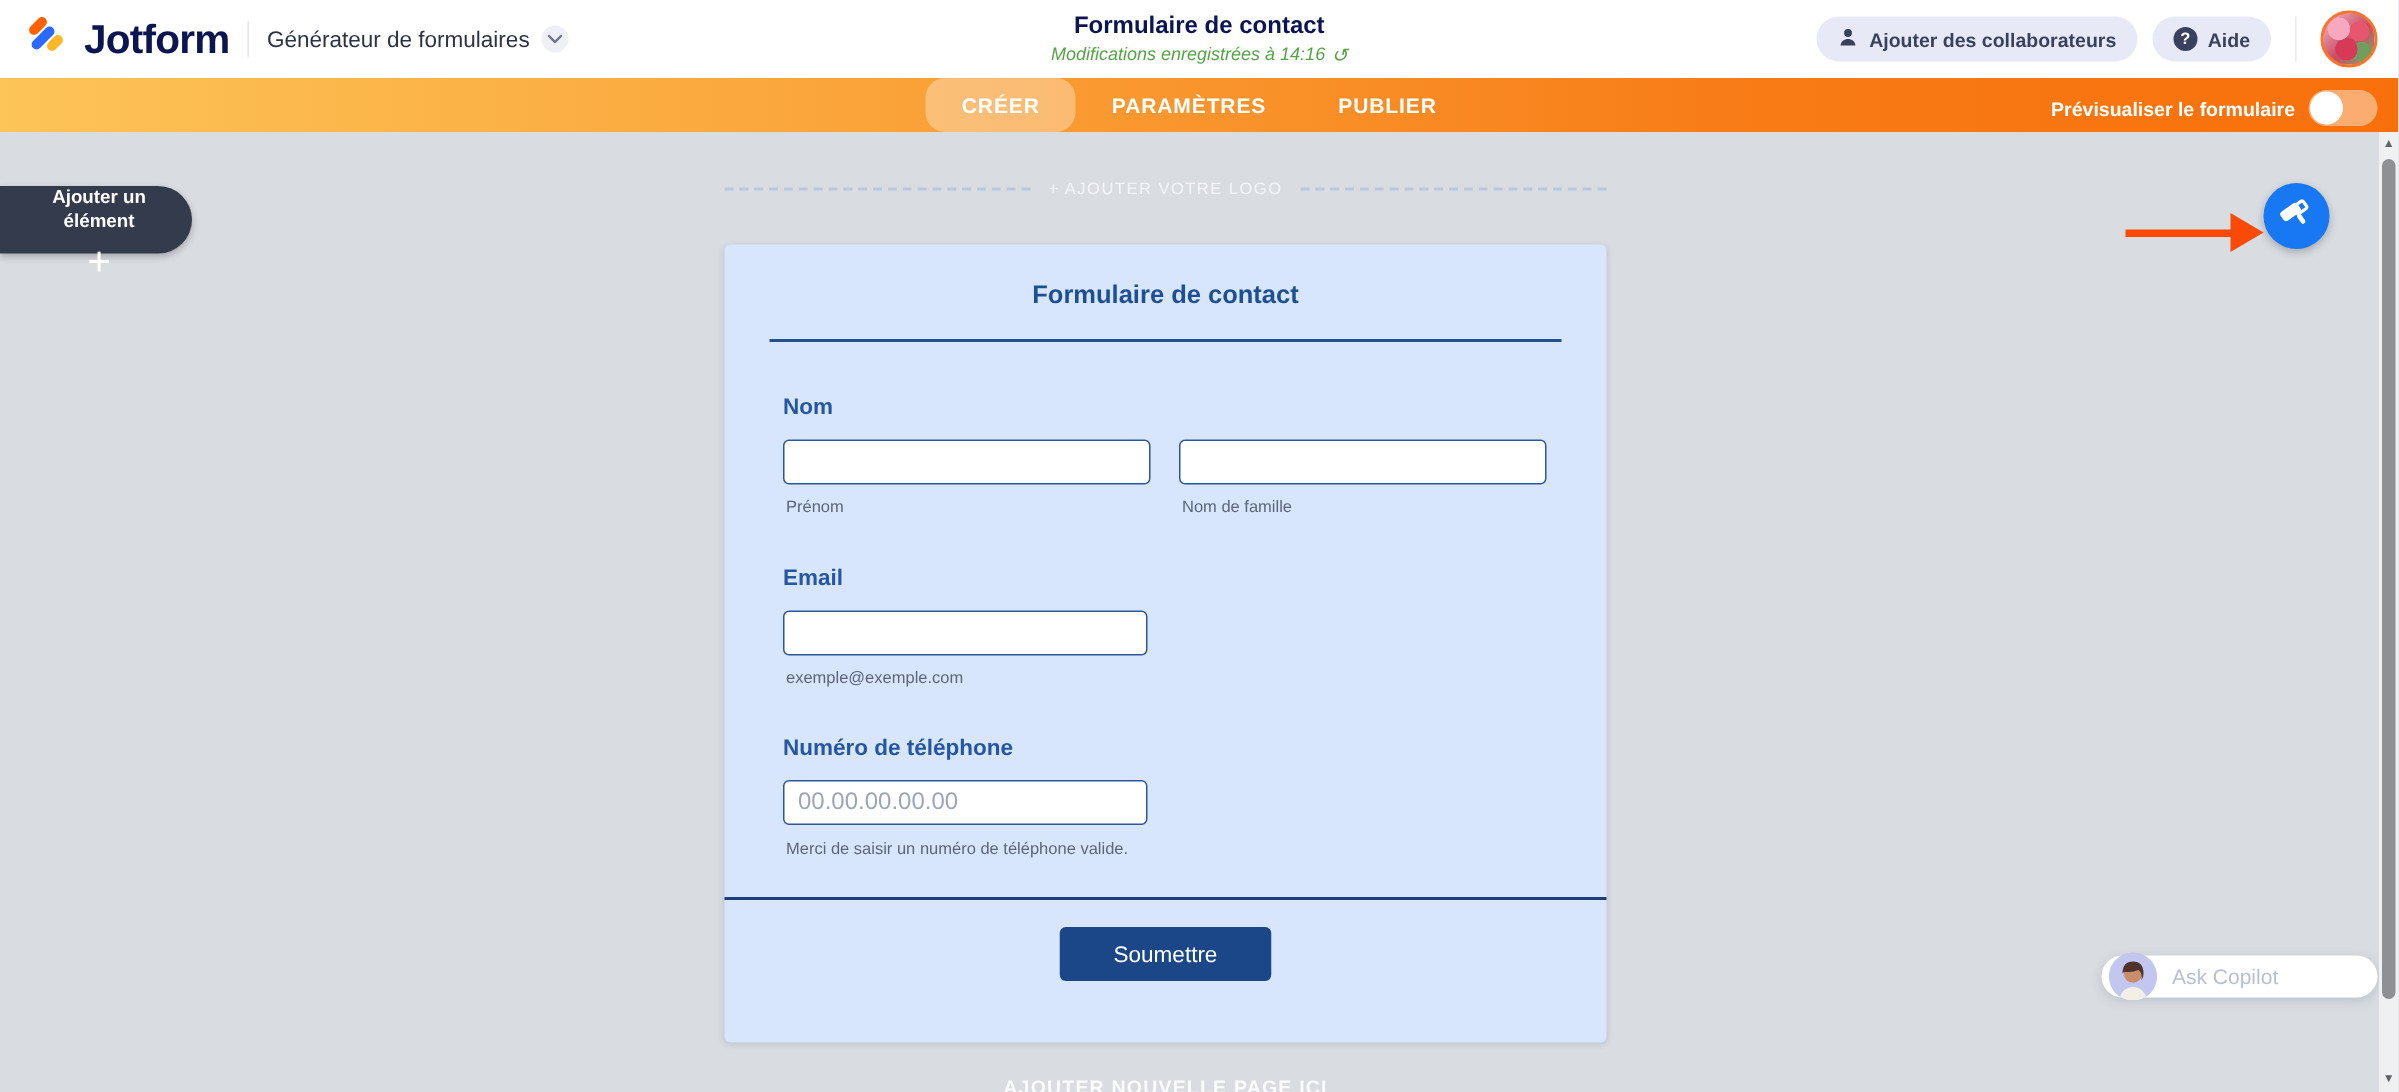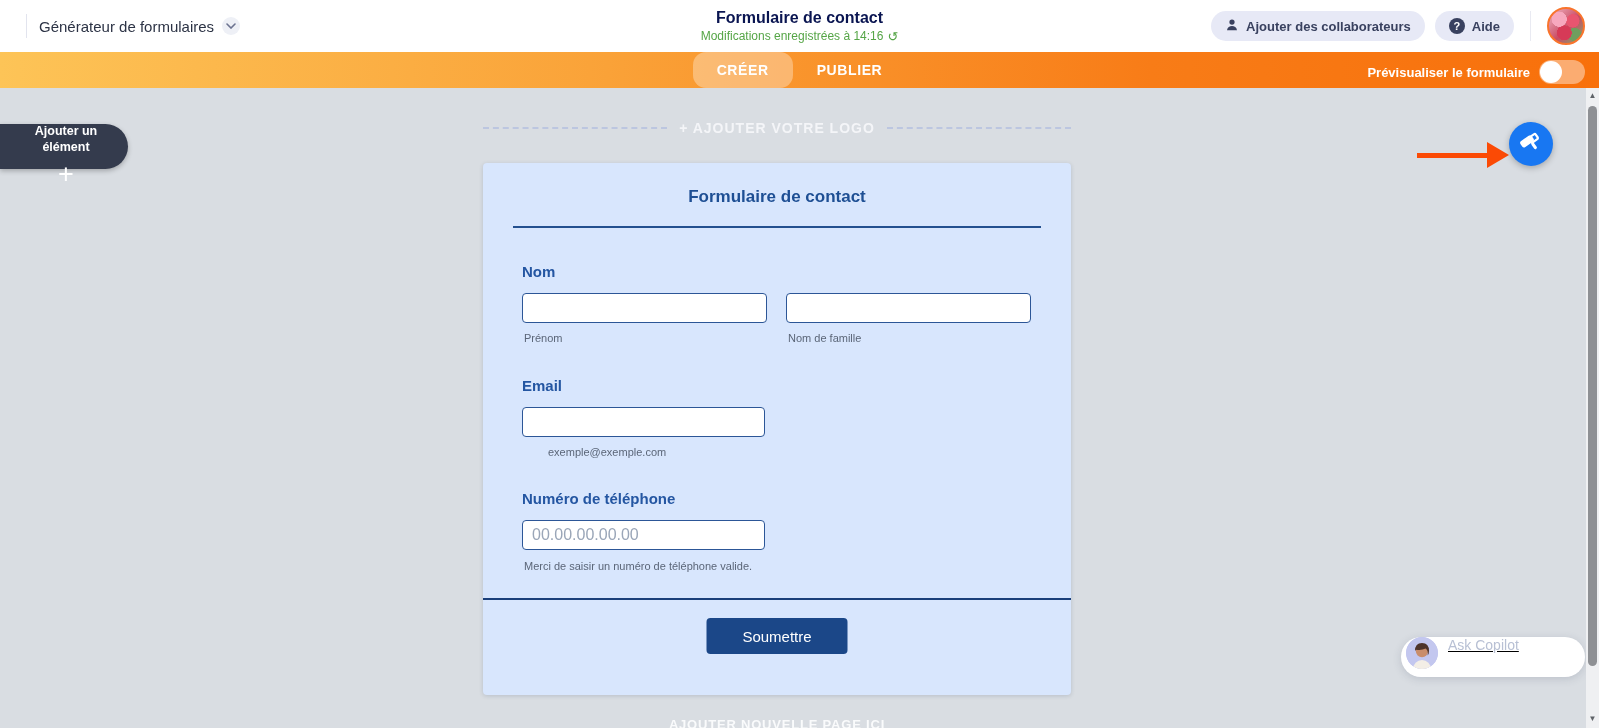--- a/index.html
+++ b/index.html
@@ -10,21 +10,21 @@
   
   .header { position:absolute; top:0; left:0; width:100%; height:52px; background:#ffffff; display:flex; align-items:center; padding:0 14px; z-index:30; }
   .brand { display:flex; align-items:center; gap:10px; }
   .brand-name { font-size:27px; font-weight:bold; color:#0a1551; letter-spacing:-0.5px; }
   .brand-sep { width:1px; height:24px; background:#e2e4ee; margin:0 12px; }
   .product-switch { display:flex; align-items:center; gap:8px; cursor:pointer; }
   .product-name { font-size:15px; color:#2c3345; }
   .chev-circle { width:18px; height:18px; border-radius:50%; background:#eef0f6; display:flex; align-items:center; justify-content:center; }
   .header-center { position:absolute; left:0; right:0; top:0; height:52px; display:flex; flex-direction:column; align-items:center; justify-content:center; pointer-events:none; }
   .form-title { font-size:16px; font-weight:bold; color:#0a1551; }
-  .save-status { font-size:12px; color:#55a546; margin-top:2px; display:flex; align-items:center; gap:4px; }
+  .save-status { font-size:12px; color:#55a546; margin-top:2px; display:flex; align-items:center; gap:4px;font-style:italic; }
   .undo-glyph { font-size:13px; line-height:1; }
   .header-right { margin-left:auto; display:flex; align-items:center; gap:10px; }
   .pill-btn { height:30px; border-radius:15px; background:#e7e9f6; border:none; display:flex; align-items:center; gap:7px; padding:0 14px; font-size:13px; font-weight:bold; color:#39415f; cursor:pointer; font-family:inherit; }
   .help-q { width:16px; height:16px; border-radius:50%; background:#39415f; color:#fff; font-size:11px; font-weight:bold; display:flex; align-items:center; justify-content:center; }
   .header-divider { width:1px; height:30px; background:#e9eaf2; margin:0 6px; }
   .avatar { width:38px; height:38px; border-radius:50%; border:2px solid #f9742c; background:
       radial-gradient(circle at 30% 30%, #f7a8be 0 22%, transparent 23%),
       radial-gradient(circle at 70% 35%, #e8556f 0 20%, transparent 21%),
       radial-gradient(circle at 45% 70%, #d63a57 0 24%, transparent 25%),
       radial-gradient(circle at 75% 75%, #6f9e5e 0 18%, transparent 19%),
@@ -42,21 +42,21 @@
 
   
   .canvas { position:absolute; top:88px; left:0; right:0; bottom:0; background:#d9dde2; }
 
   .add-element { position:absolute; left:0; top:36px; width:128px; height:45px; background:#343b4d; border:none; border-radius:0 23px 23px 0; color:#fff; display:flex; align-items:center; cursor:pointer; padding:0 10px 0 14px; gap:6px; font-family:inherit; box-shadow:0 2px 5px rgba(0,0,0,0.25);flex-direction:column; }
   .add-element-label { font-size:12.5px; font-weight:bold; line-height:1.25; text-align:center; width:74px; }
   .add-element-plus { font-size:27px; font-weight:300; line-height:1; }
 
   .logo-row { position:absolute; left:483px; top:32px; width:588px; display:flex; align-items:center; gap:12px; cursor:pointer; }
   .dash { flex:1; border-top:2px dashed #bcc6e0; }
-  .logo-row-label { font-size:14px; font-weight:bold; letter-spacing:1px; color:#f4f5f8; white-space:nowrap; }
+  .logo-row-label { font-size:11px; font-weight:normal; letter-spacing:1px; color:#f4f5f8; white-space:nowrap; }
 
   
   .card { position:absolute; left:483px; top:75px; width:588px; height:532px; background:#d8e6fd; border-radius:4px; box-shadow:0 1px 4px rgba(40,60,90,0.18); }
   .card-title { position:absolute; top:24px; left:0; right:0; text-align:center; font-size:17px; font-weight:bold; color:#1e4f94; }
   .card-title-line { position:absolute; top:63px; left:30px; right:30px; height:2px; background:#24508f; }
   .field-label { position:absolute; font-size:15px; font-weight:bold; color:#2456a2; }
   .t-input { position:absolute; height:30px; background:#ffffff; border:1px solid #2c5697; border-radius:4px; font-family:inherit; font-size:16px; color:#2c3345; padding:0 9px; outline:none; }
   .t-input::placeholder { color:#9aa6b8; }
   .sublabel { position:absolute; font-size:11px; color:#5b6678; }
   .card-divider { position:absolute; top:435px; left:0; right:0; height:2px; background:#1a3f7a; }
@@ -64,37 +64,49 @@
 
   .new-page-label { position:absolute; left:483px; width:588px; top:629px; text-align:center; font-size:13px; font-weight:bold; letter-spacing:0.8px; color:#fafbfc; }
 
   
   .annot-arrow { position:absolute; top:54px; left:1417px; width:92px; height:26px; }
   .arrow-shaft { position:absolute; left:0; top:11px; width:72px; height:5px; background:#fb4a05; }
   .arrow-head { position:absolute; left:70px; top:0; width:0; height:0; border-left:22px solid #fb4a05; border-top:13px solid transparent; border-bottom:13px solid transparent; }
   .style-btn { position:absolute; top:34px; left:1509px; width:44px; height:44px; border-radius:50%; background:#1877f2; border:none; display:flex; align-items:center; justify-content:center; cursor:pointer; box-shadow:0 2px 6px rgba(0,0,0,0.25); }
 
   
-  .copilot { position:absolute; left:1401px; top:549px; width:184px; height:40px; background:#ffffff; border-radius:20px; display:flex; align-items:flex-start; padding:0 12px 0 5px; gap:10px; box-shadow:0 2px 8px rgba(60,70,100,0.18); cursor:pointer;text-decoration:underline; }
+  .copilot { position:absolute; left:1401px; top:549px; width:184px; height:28px; background:#ffffff; border-radius:20px; display:flex; align-items:center; padding:0 12px 0 5px; gap:10px; box-shadow:0 2px 8px rgba(60,70,100,0.18); cursor:pointer; }
   .copilot-avatar { width:32px; height:32px; border-radius:50%; overflow:hidden; background:#c3c7ef; flex:none; }
   .copilot-label { font-size:14px; color:#b8c0d4; }
 
   
   .scrollbar { position:absolute; right:0; top:88px; bottom:0; width:13px; background:#eff0f2; z-index:40; display:flex; flex-direction:column; align-items:center; }
   .scroll-arrow { color:#5f6368; font-size:8px; line-height:10px; height:12px; cursor:pointer; }
   .scroll-arrow.up { margin-top:3px; }
   .scroll-arrow.down { position:absolute; bottom:2px; }
   .scroll-thumb { position:absolute; top:18px; width:9px; height:560px; border-radius:5px; background:#8e9094; cursor:grab; }
 </style>
 </head>
 <body>
 
 <div id="app">
 
   <div class="header">
+    <div class="brand">
+      <span>
+        <svg width="32" height="32" viewBox="0 0 34 34">
+          <g transform="rotate(-45 17 17)">
+            <rect x="11" y="5" width="15" height="7" rx="3.5" fill="#ff6100"></rect>
+            <rect x="5" y="13.5" width="20" height="7" rx="3.5" fill="#2e69ff"></rect>
+            <rect x="12" y="22" width="13" height="7" rx="3.5" fill="#ffb629"></rect>
+          </g>
+        </svg>
+      </span>
+      <span class="brand-name">Jotform</span>
+    </div>
     <div class="brand-sep"></div>
     <div class="product-switch">
       <span class="product-name">Générateur de formulaires</span>
       <span class="chev-circle">
         <svg width="10" height="6" viewBox="0 0 10 6">
             <polyline points="1,1 5,5 9,1" fill="none" stroke="#6c7390" stroke-width="1.6" stroke-linecap="round"></polyline>
           </svg>
       </span>
     </div>
 
@@ -120,20 +132,21 @@
         <span class="help-q">?</span>
         <span>Aide</span>
       </button>
       <div class="header-divider"></div>
       <div class="avatar"></div>
     </div>
   </div>
 
   <div class="navbar">
     <div class="tab active">CRÉER</div>
+    <div class="tab">PARAMÈTRES</div>
     <div class="tab">PUBLIER</div>
     <div class="preview-group">
       <span class="preview-label">Prévisualiser le formulaire</span>
       <div class="toggle">
         <div class="toggle-knob"></div>
       </div>
     </div>
   </div>
 
   <div class="canvas">
@@ -154,21 +167,21 @@
       <div class="card-title-line"></div>
 
       <div class="field-label" style="top:100px; left:39px;">Nom</div>
       <input class="t-input" style="top: 130px; left: 39px; width: 245px;">
       <input class="t-input" style="top: 130px; left: 303px; width: 245px;">
       <div class="sublabel" style="top:169px; left:41px;">Prénom</div>
       <div class="sublabel" style="top:169px; left:305px;">Nom de famille</div>
 
       <div class="field-label" style="top:214px; left:39px;">Email</div>
       <input class="t-input" style="top: 244px; left: 39px; width: 243px;">
-      <div class="sublabel" style="top:283px; left:41px;margin-left:24px;">exemple@exemple.com</div>
+      <div class="sublabel" style="top:283px; left:41px;">exemple@exemple.com</div>
 
       <div class="field-label" style="top:327px; left:39px;">Numéro de téléphone</div>
       <input class="t-input" style="top: 357px; left: 39px; width: 243px;" placeholder="00.00.00.00.00">
       <div class="sublabel" style="top:397px; left:41px;">Merci de saisir un numéro de téléphone valide.</div>
 
       <div class="card-divider"></div>
       <button class="submit-btn">Soumettre</button>
     </div>
 
     <div class="new-page-label">AJOUTER NOUVELLE PAGE ICI</div>

